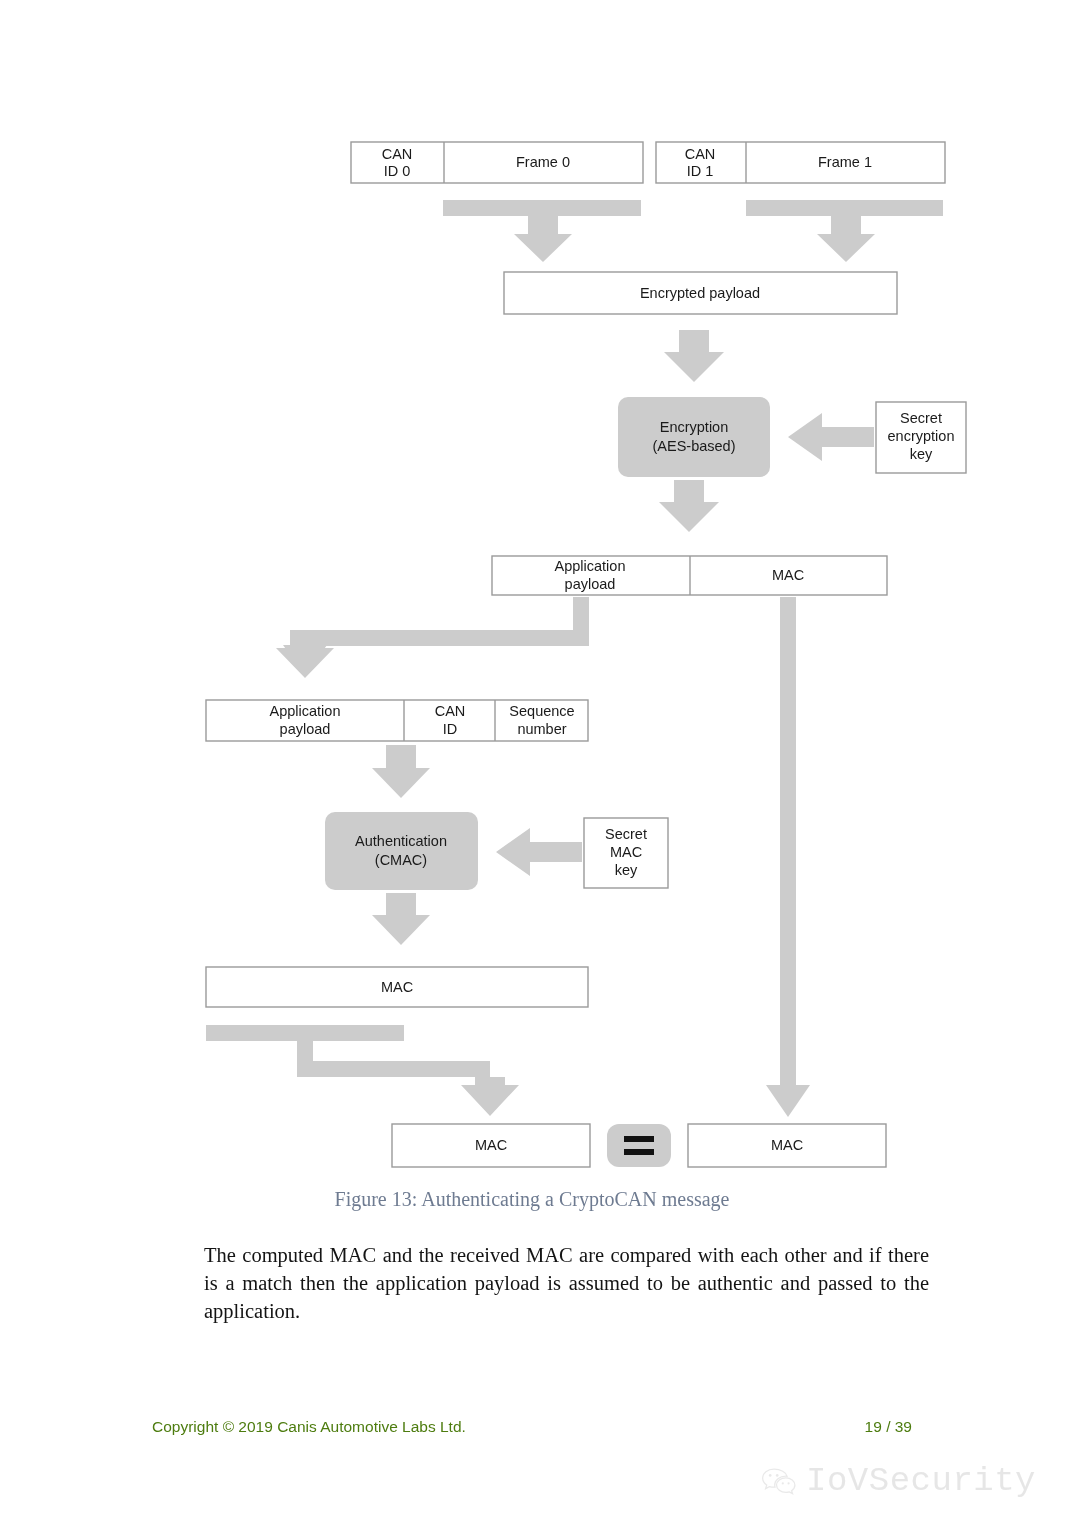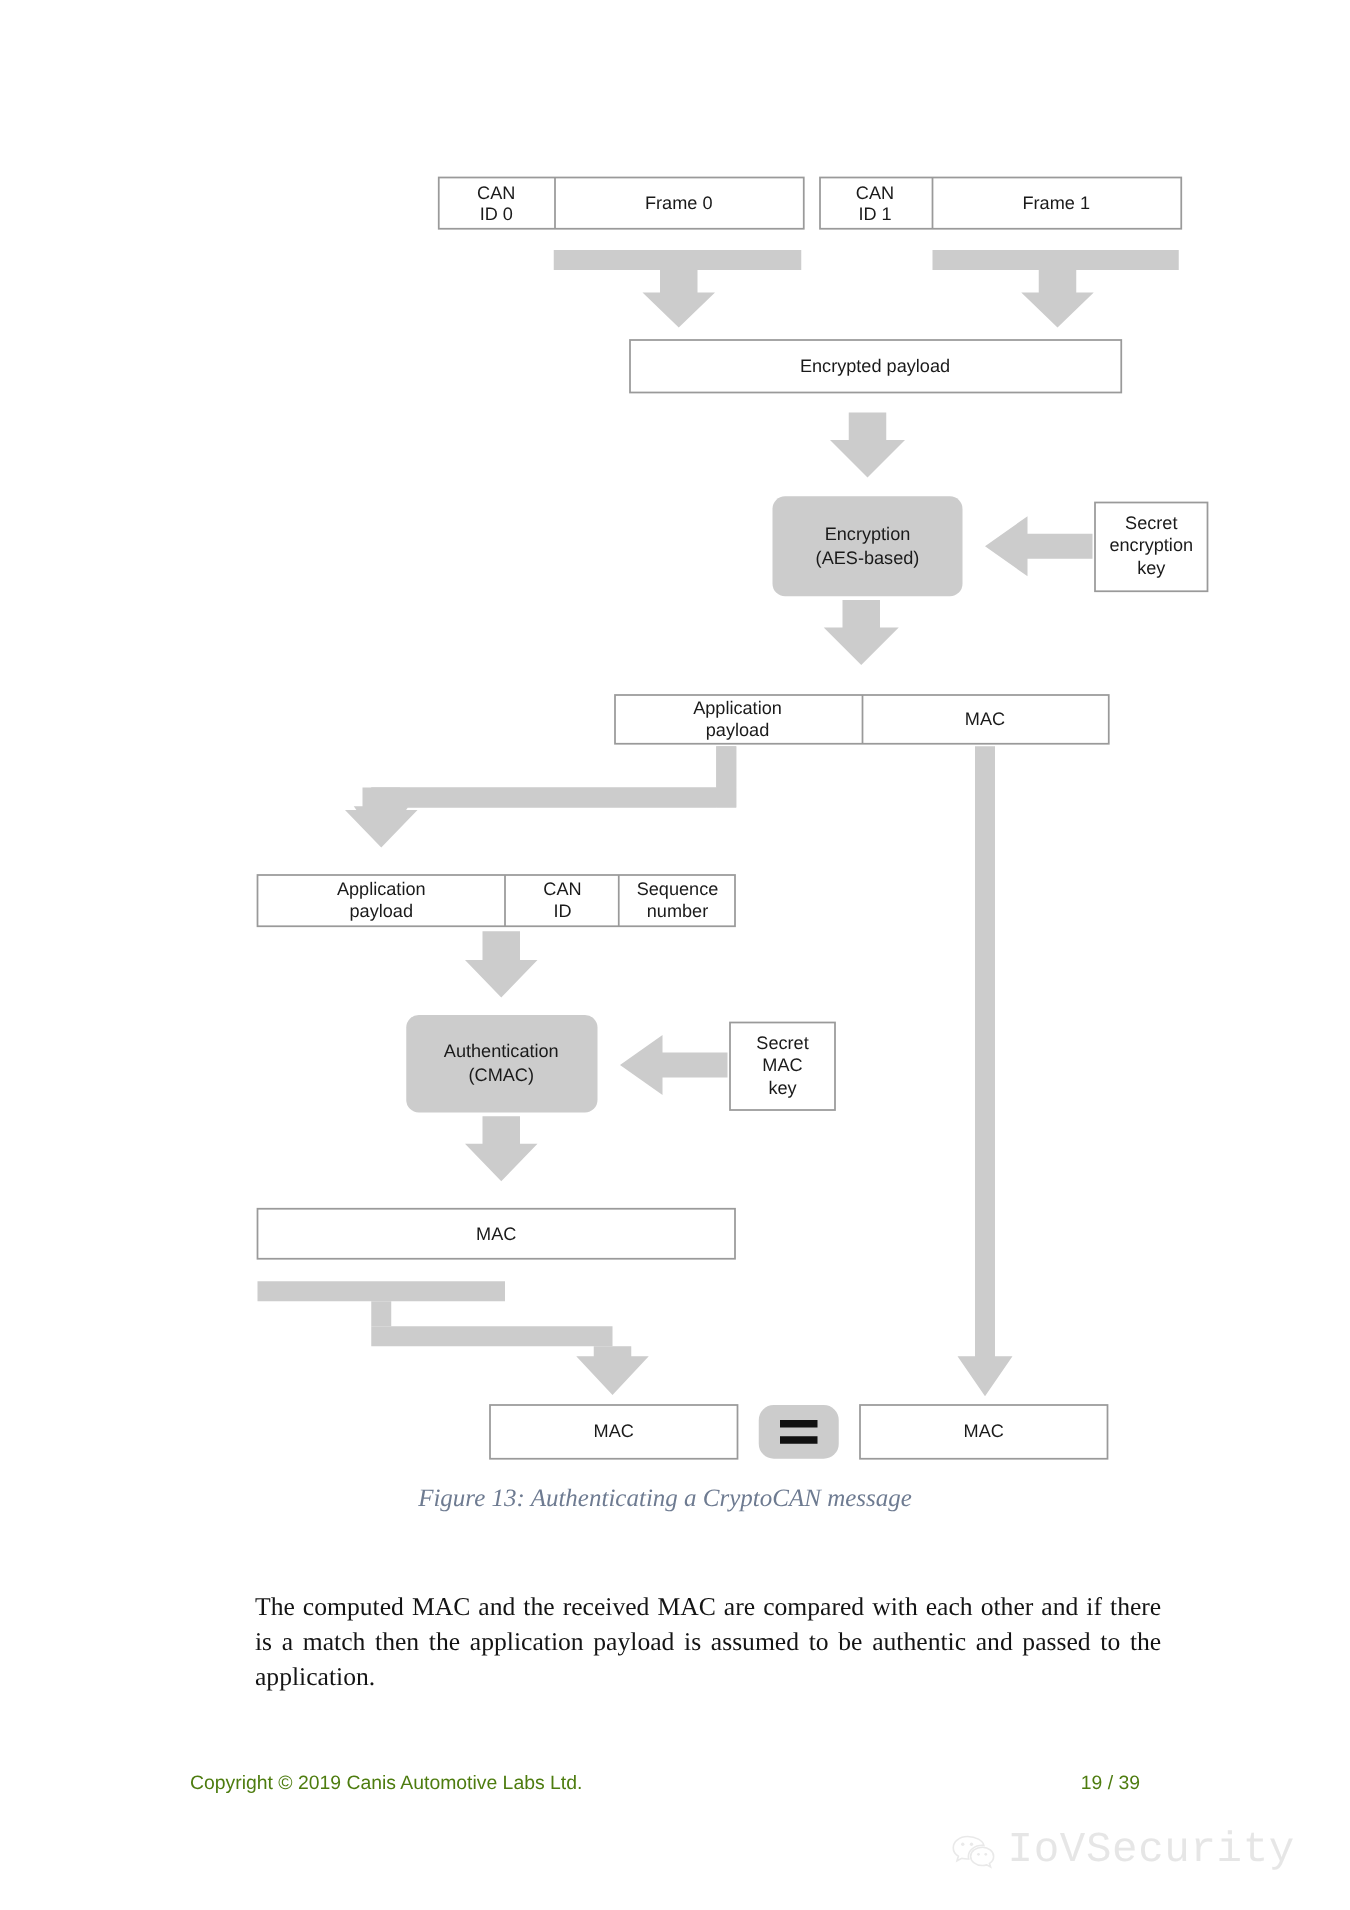--- a/index.html
+++ b/index.html
@@ -28,38 +28,37 @@
   .eq-badge{fill:#cccccc;}
   .eq-bar{fill:#111111;}
 
   
   .caption{
     position:absolute;
     left:0;right:0;
     top:1188px;
     text-align:center;
     font-family:"Liberation Serif", serif;
-    font-style:italic;
     font-size:20px;
     color:#6e7b91;
   }
 
   
   .body-text{
     position:absolute;
     left:204px;
     width:725px;
     font-family:"Liberation Serif", serif;
     font-size:20.5px;
     line-height:28px;
     color:#141414;
     text-align:justify;
     text-justify:inter-word;
   }
-  #para-1{top:1251px;font-family:Liberation Serif, serif;}
+  #para-1{top:1220px;font-family:Liberation Serif, serif;}
   #para-2{top:1325px;}
 
   
   .footer{
     position:absolute;
     left:152px;right:152px;
     top:1418px;
     display:flex;
     justify-content:space-between;
     align-items:baseline;

